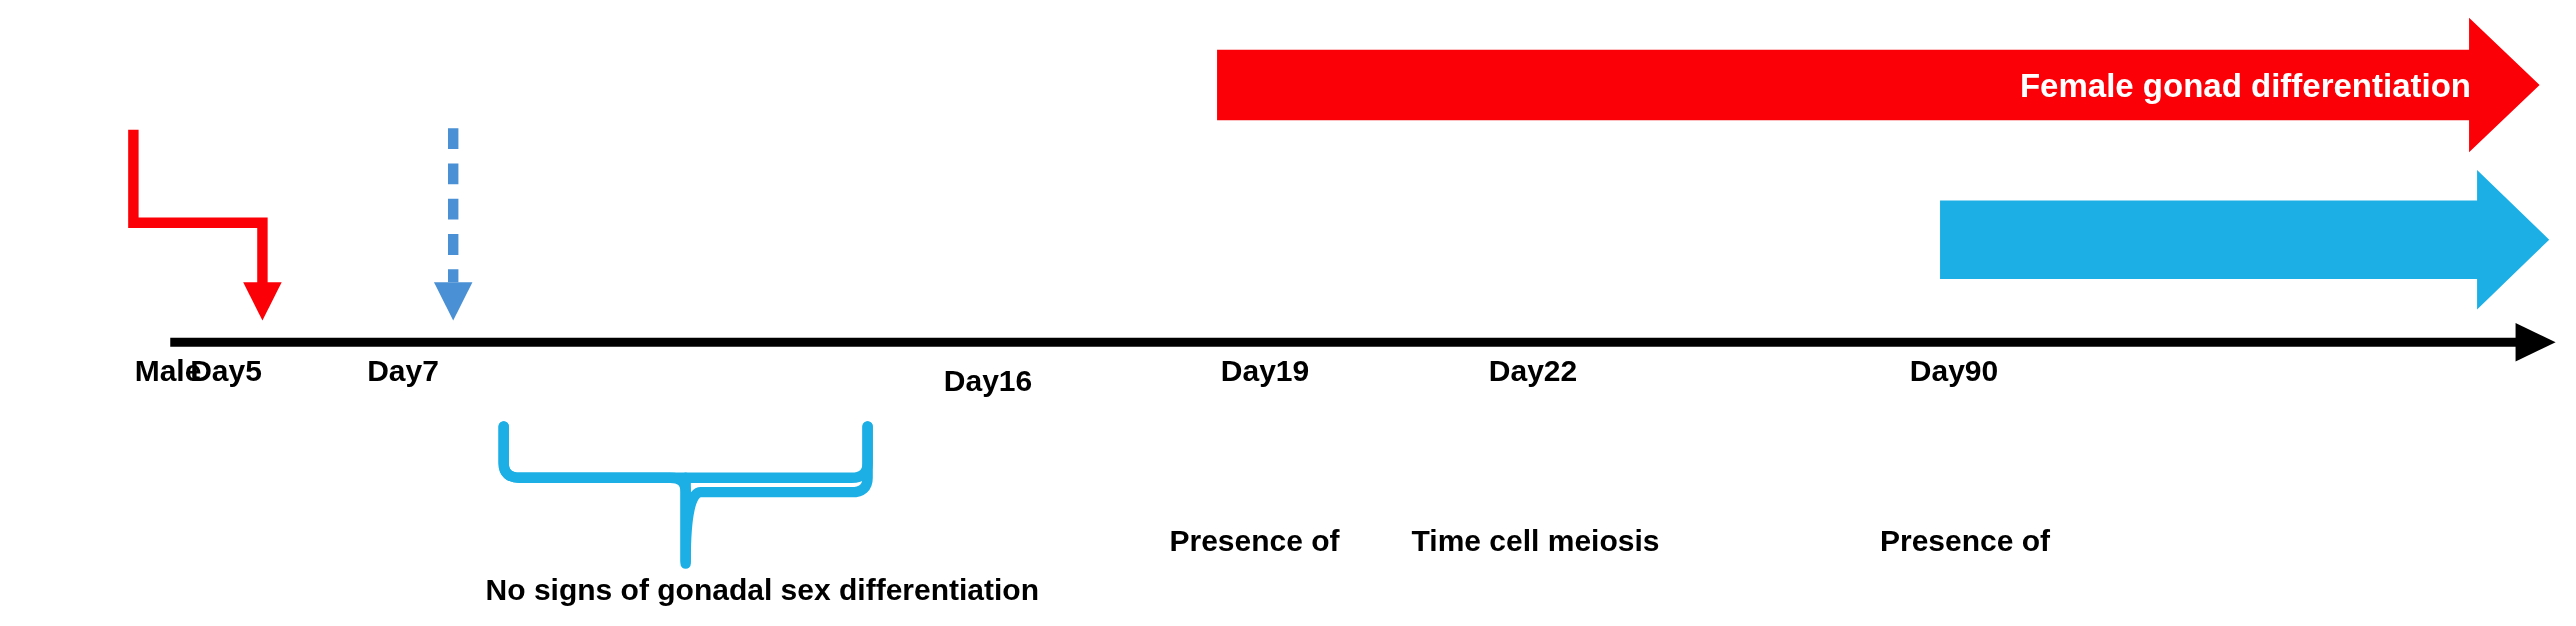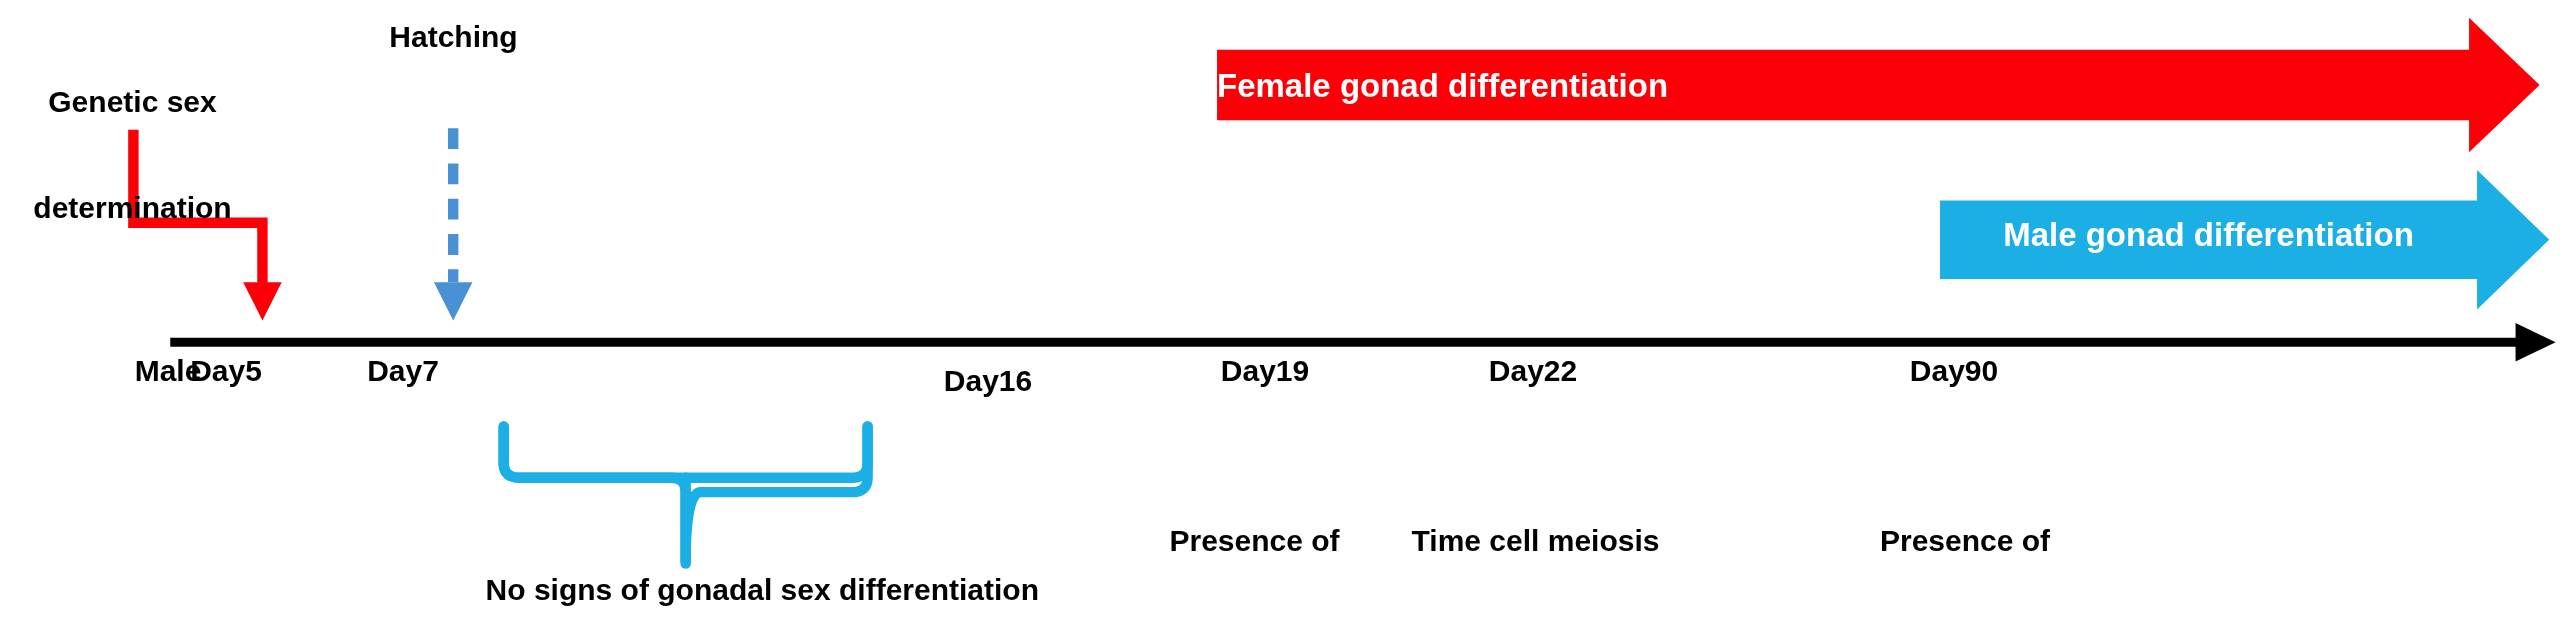--- a/index.html
+++ b/index.html
@@ -96,30 +96,24 @@
                L 855 700
                Q 855 614 874 614
                L 1062 614
                Q 1082 614 1082 596
                L 1082 532" fill="none" stroke="#1CAFE6" stroke-width="13" stroke-linecap="round" stroke-linejoin="round"></path>
       <path d="M 628 532 L 628 578 Q 628 596 648 596 L 1062 596 Q 1082 596 1082 578 L 1082 532" fill="none" stroke="#1CAFE6" stroke-width="13" stroke-linecap="round" stroke-linejoin="round"></path>
       <line x1="855" y1="596" x2="855" y2="703" stroke="#1CAFE6" stroke-width="13" stroke-linecap="round"></line>
     </g>
   </svg>
 
-  <div class="lbl event-label" style="left:0px; top:13px; width:265px;">
-    <div>Genetic sex</div>
-    <div>determination</div>
-  </div>
 
-  <div class="lbl event-label" style="left:337px; top:19px; width:233px;">Hatching</div>
 
-  <div class="banner-text" style="left:1217px; top:67px; width:1254px; text-align:left;">Female gonad differentiation</div>
+  <div class="banner-text" style="left:1217px; top:67px; width:1254px; text-align:right;">Female gonad differentiation</div>
 
-  <div class="banner-text" style="left:1940px; top:216px; width:537px; text-align:center;">Male gonad differentiation</div>
 
   <div class="lbl tick-label" style="left:76px; top:353px; width:184px;">Male</div>
 
   <div class="lbl tick-label" style="left:136px; top:353px; width:180px;">Day5</div>
 
   <div class="lbl tick-label" style="left:313px; top:353px; width:180px;">Day7</div>
 
   <div class="lbl tick-label" style="left:898px; top:363px; width:180px;">Day16</div>
 
   <div class="lbl tick-label" style="left:1175px; top:353px; width:180px;">Day19</div>

